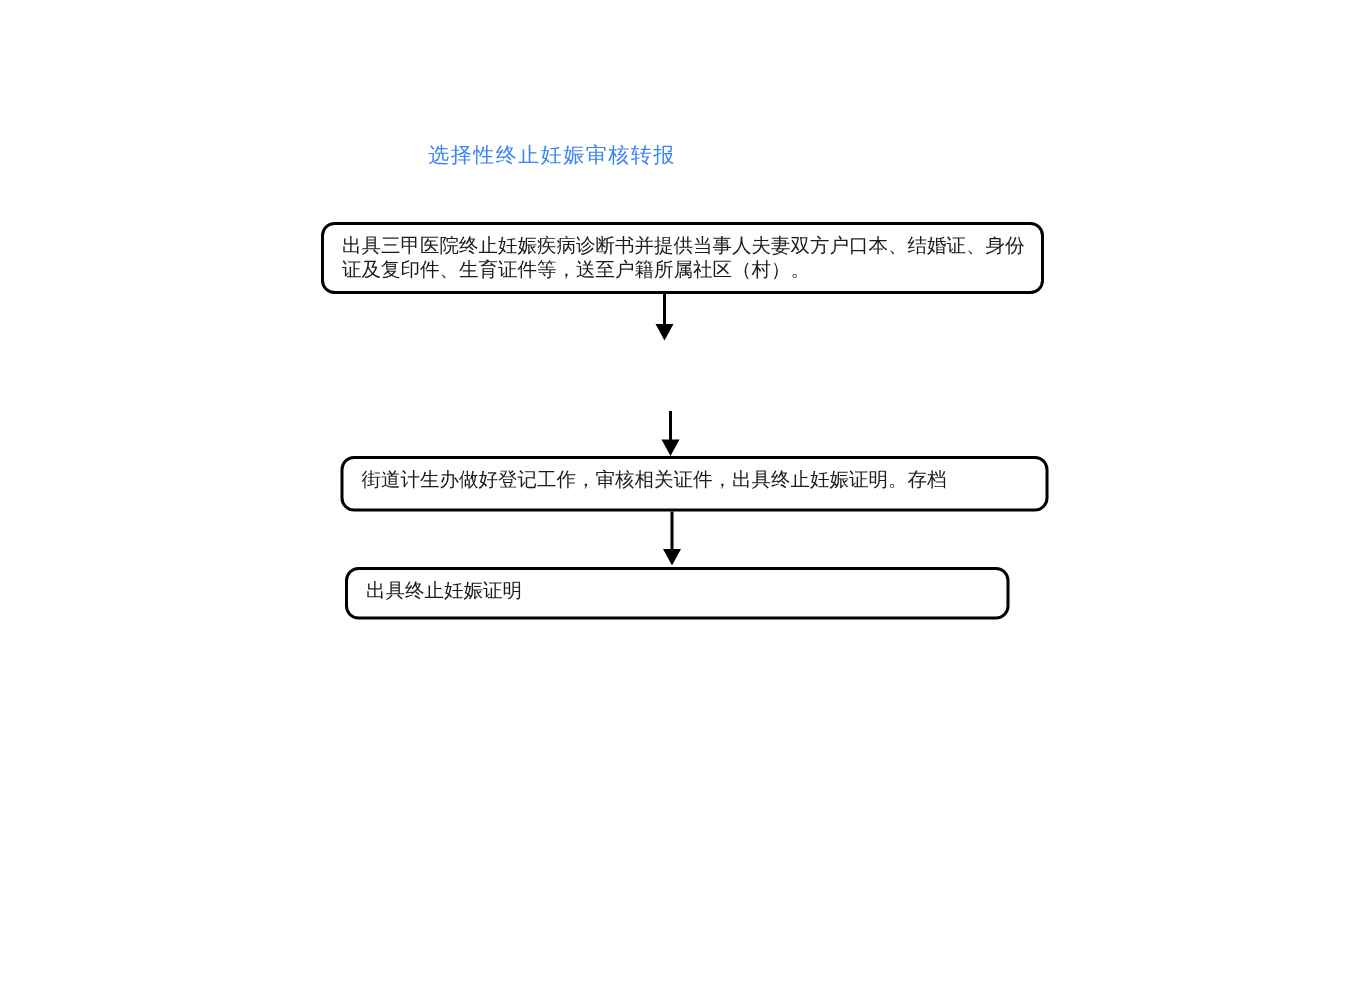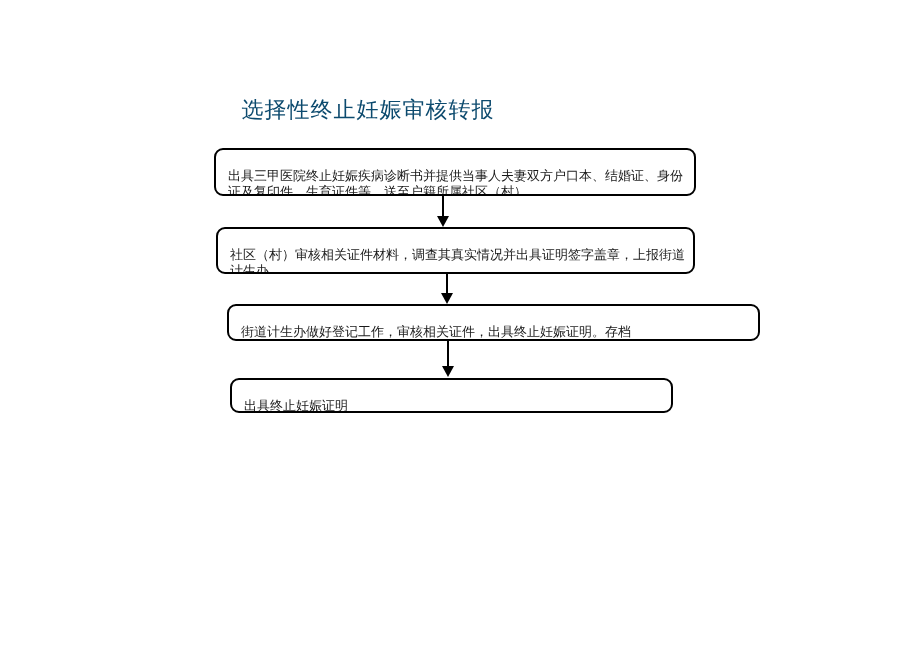--- a/index.html
+++ b/index.html
@@ -12,40 +12,40 @@
     position: relative;
     width: 910px; height: 654px;
     background: #ffffff;
     overflow: hidden;
   }
   .title {
     position: absolute;
     left: 0; top: 95px;
     width: 736px;
     text-align: center;
-    font-size: 22px;
+    font-size: 14px;
     letter-spacing: 1px;
-    color: #0c4a6e;
+    color: #3b82f6;
     font-weight: 500;
   }
   .flow-box {
     position: absolute;
     border: 2px solid #000000;
     border-radius: 9px;
     background: #ffffff;
     font-size: 13px;
     line-height: 16px;
     color: #1a1a1a;
-    padding: 18px 8px 4px 12px;
+    padding: 6px 8px 4px 12px;
     overflow: hidden;
     word-break: break-all;
   }
   #box1 { left: 214px; top: 148px; width: 482px; height: 48px; }
   #box2 { left: 216px; top: 227px; width: 479px; height: 47px; }
-  #box3 { left: 227px; top: 304px; width: 533px; height: 37px; }
+  #box3 { left: 227px; top: 304px; width: 472px; height: 37px; }
   #box4 { left: 230px; top: 378px; width: 443px; height: 35px; }
   .arrow {
     position: absolute;
     width: 12px;
   }
   .arrow .shaft {
     position: absolute;
     left: 5px; top: 0;
     width: 2px;
     height: calc(100% - 10px);
@@ -72,23 +72,20 @@
 
   <div class="flow-box" id="box1">
     <span>出具三甲医院终止妊娠疾病诊断书并提供当事人夫妻双方户口本、结婚证、身份证及复印件、生育证件等，送至户籍所属社区（村）。</span>
   </div>
 
   <div class="arrow" id="arrow1">
     <div class="shaft"></div>
     <div class="head"></div>
   </div>
 
-  <div class="flow-box" id="box2">
-    <span>社区（村）审核相关证件材料，调查其真实情况并出具证明签字盖章，上报街道计生办。</span>
-  </div>
 
   <div class="arrow" id="arrow2">
     <div class="shaft"></div>
     <div class="head"></div>
   </div>
 
   <div class="flow-box" id="box3">
     <span>街道计生办做好登记工作，审核相关证件，出具终止妊娠证明。存档</span>
   </div>
 

